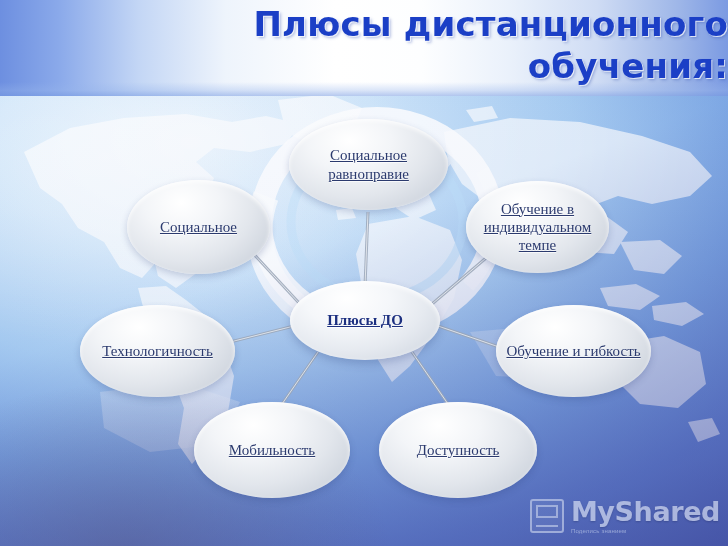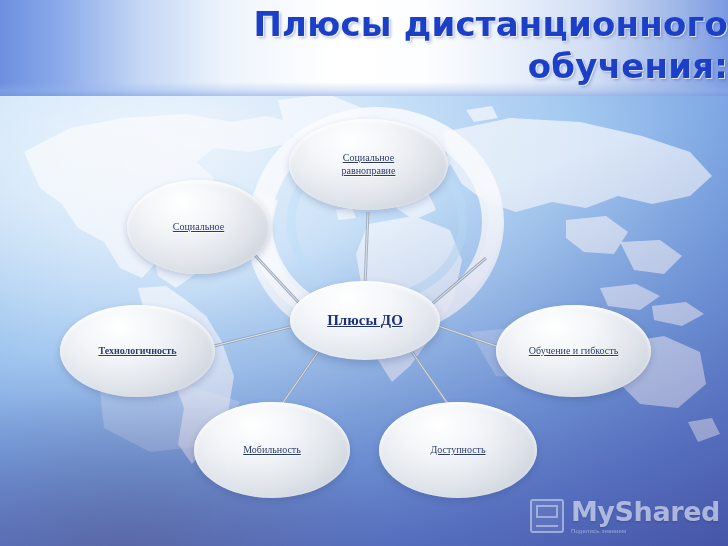--- a/index.html
+++ b/index.html
@@ -79,34 +79,34 @@
     text-decoration:underline;
     line-height:1.22;
     white-space:pre-line;
     text-shadow:0 1px 0 rgba(255,255,255,.7);
   }
   .node.sat{
     background:
       radial-gradient(ellipse at 38% 24%, #ffffff 0%, #f3f5f8 30%, #e2e6ec 58%, #cfd5de 82%, #c2c9d4 100%);
     box-shadow:0 3px 7px rgba(40,60,120,.22), inset 0 2px 4px rgba(255,255,255,.85);
   }
-  .node.sat .lbl{font-size:10px;}
+  .node.sat .lbl{font-size:15px;}
   .node.center{
     background:
       radial-gradient(ellipse at 38% 22%, #ffffff 0%, #f5f7fa 32%, #e6eaf0 60%, #d5dbe4 84%, #c7cdd8 100%);
     box-shadow:0 4px 9px rgba(40,60,120,.25), inset 0 2px 5px rgba(255,255,255,.9);
   }
   .node.center .lbl{font-size:15px;font-weight:bold;color:#1d3080;}
 
   
   #node-center{left:290px;top:281px;width:150px;height:79px;}
   #node-social{left:289px;top:119px;width:159px;height:91px;}
   #node-creativity{left:127px;top:180px;width:143px;height:94px;}
   #node-pace  {left:466px;top:181px;width:143px;height:92px;}
-  #node-tech  {left:60px; top:305px;width:155px;height:92px;font-weight:bold;}
+  #node-tech  {left:80px; top:305px;width:155px;height:92px;}
   #node-free  {left:496px;top:305px;width:155px;height:92px;}
   #node-mobil {left:194px;top:402px;width:156px;height:96px;}
   #node-access{left:379px;top:402px;width:158px;height:96px;}
 
   
   .watermark{
     position:absolute;right:8px;bottom:12px;
     display:flex;align-items:center;gap:7px;
     opacity:.62;
   }
@@ -221,20 +221,24 @@
 
   <div class="node sat" id="node-social">
     <span class="lbl">Социальное
 равноправие</span>
   </div>
 
   <div class="node sat" id="node-creativity">
     <span class="lbl">Социальное</span>
   </div>
 
+  <div class="node sat" id="node-pace">
+    <span class="lbl">Обучение в
+индивидуальном темпе</span>
+  </div>
 
   <div class="node sat" id="node-tech">
     <span class="lbl">Технологичность</span>
   </div>
 
   <div class="node sat" id="node-free">
     <span class="lbl">Обучение и гибкость</span>
   </div>
 
   <div class="node sat" id="node-mobil">

